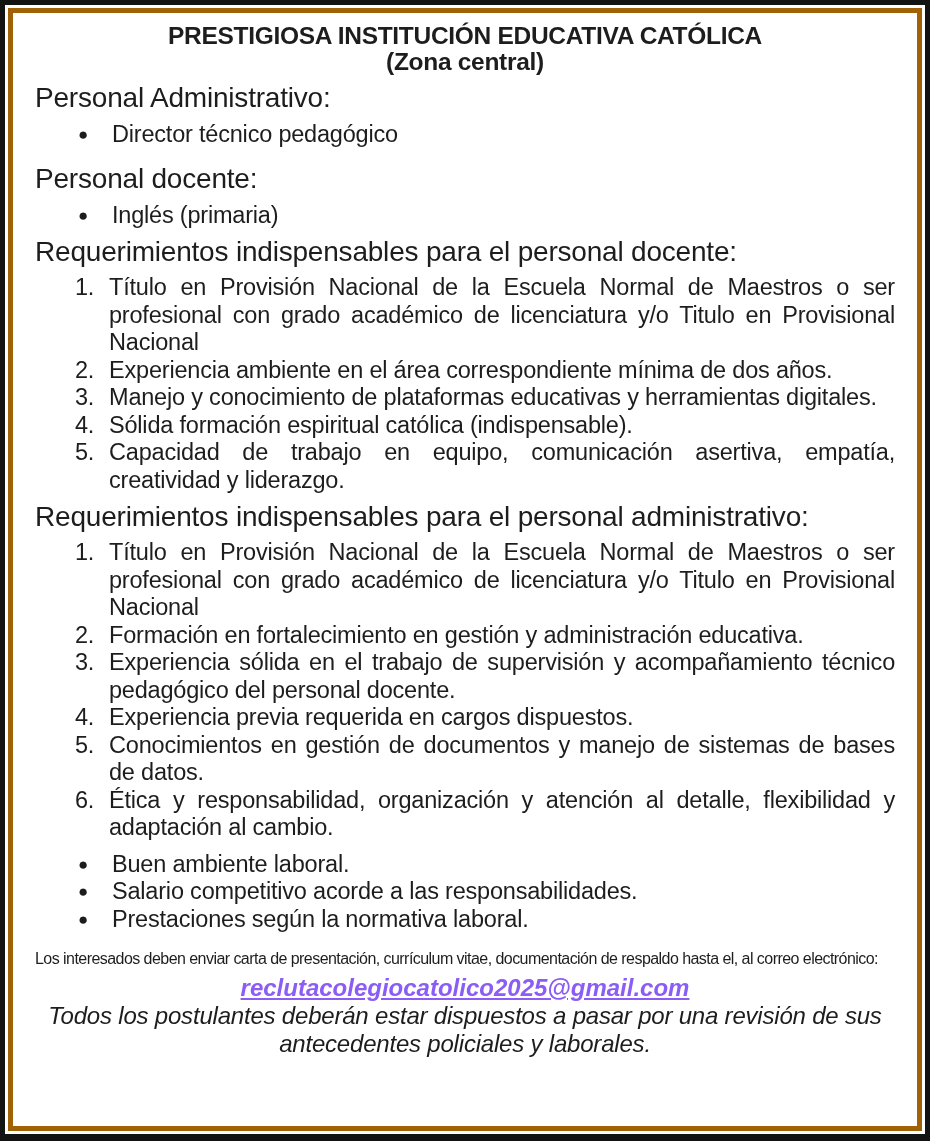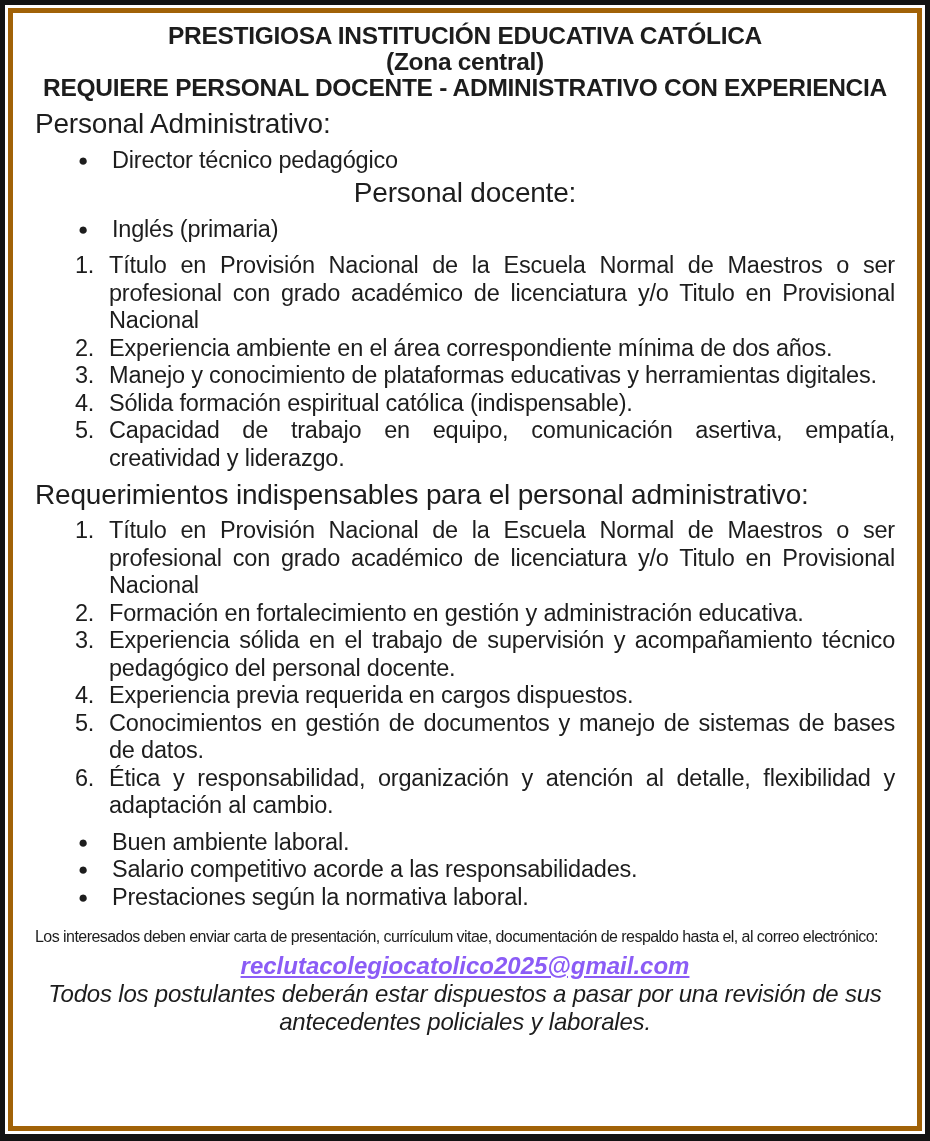--- a/index.html
+++ b/index.html
@@ -89,39 +89,39 @@
   }
 </style>
 </head>
 <body>
 
 <div class="inner-frame">
 
   <div class="ad-header">
     <div>PRESTIGIOSA INSTITUCIÓN EDUCATIVA CATÓLICA</div>
     <div>(Zona central)</div>
-    <div>REQUIERE PERSONAL DOCENTE - ADMINISTRATIVO CON EXPERIENCIA</div>
   </div>
 
   <div class="section-heading">Personal Administrativo:</div>
   <div class="list tight">
     <div class="li">
       <span class="dot">●</span>
       <span class="txt">Director técnico pedagógico</span>
     </div>
   </div>
 
-  <div class="section-heading" style="margin-top:4px;text-align:center;">Personal docente:</div>
+  <div class="section-heading" style="margin-top:16px;">Personal docente:</div>
   <div class="list tight">
     <div class="li">
       <span class="dot">●</span>
       <span class="txt">Inglés (primaria)</span>
     </div>
   </div>
 
+  <div class="section-heading">Requerimientos indispensables para el personal docente:</div>
   <div class="list">
     <div class="li">
       <span class="marker">1.</span>
       <span class="txt">Título en Provisión Nacional de la Escuela Normal de Maestros o ser profesional con grado académico de licenciatura y/o Titulo en Provisional Nacional</span>
     </div>
     <div class="li">
       <span class="marker">2.</span>
       <span class="txt">Experiencia ambiente en el área correspondiente mínima de dos años.</span>
     </div>
     <div class="li">

